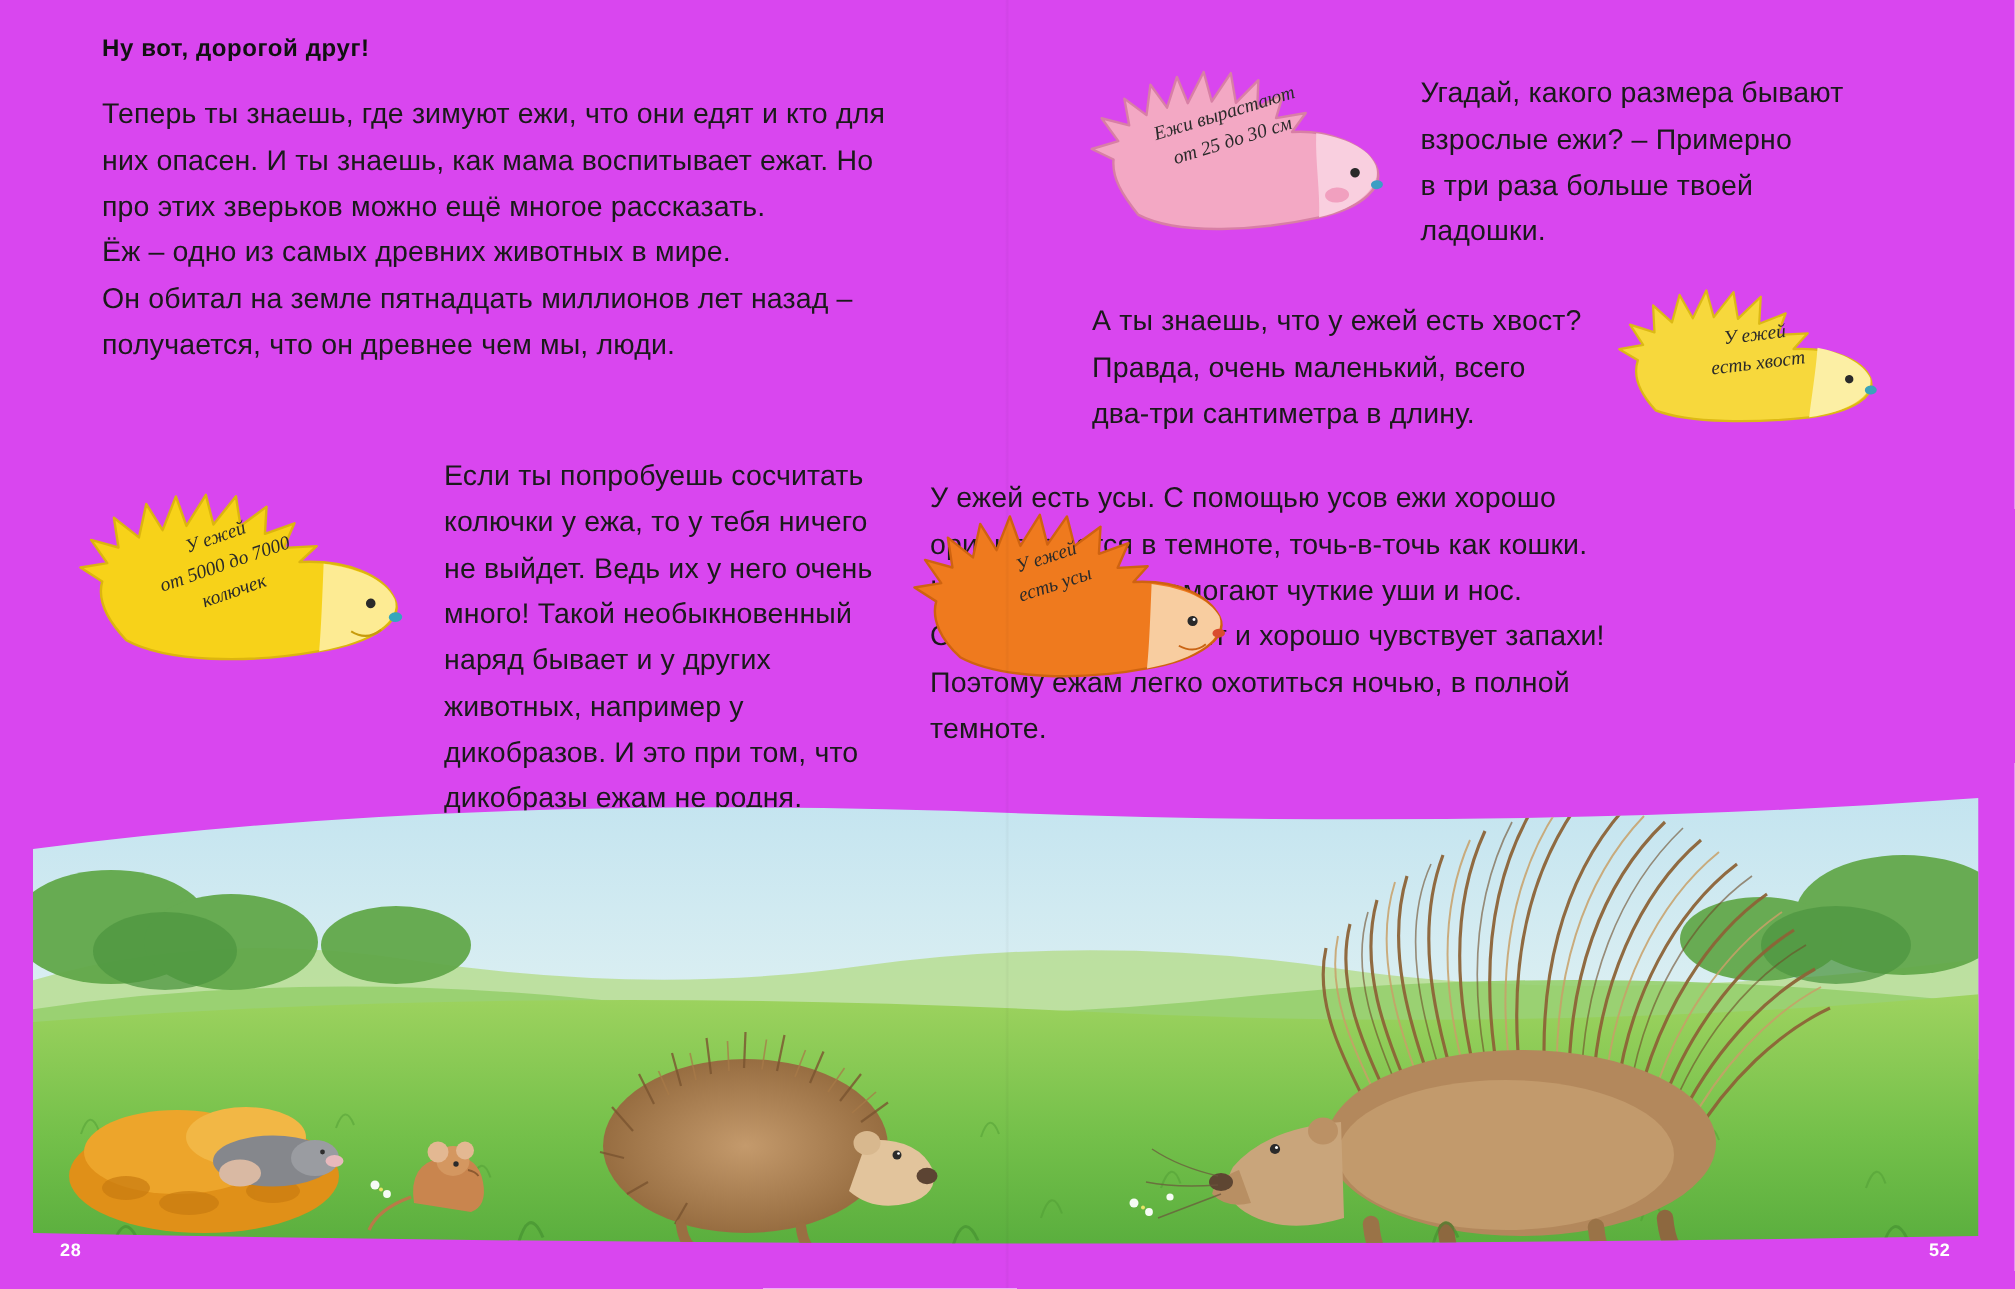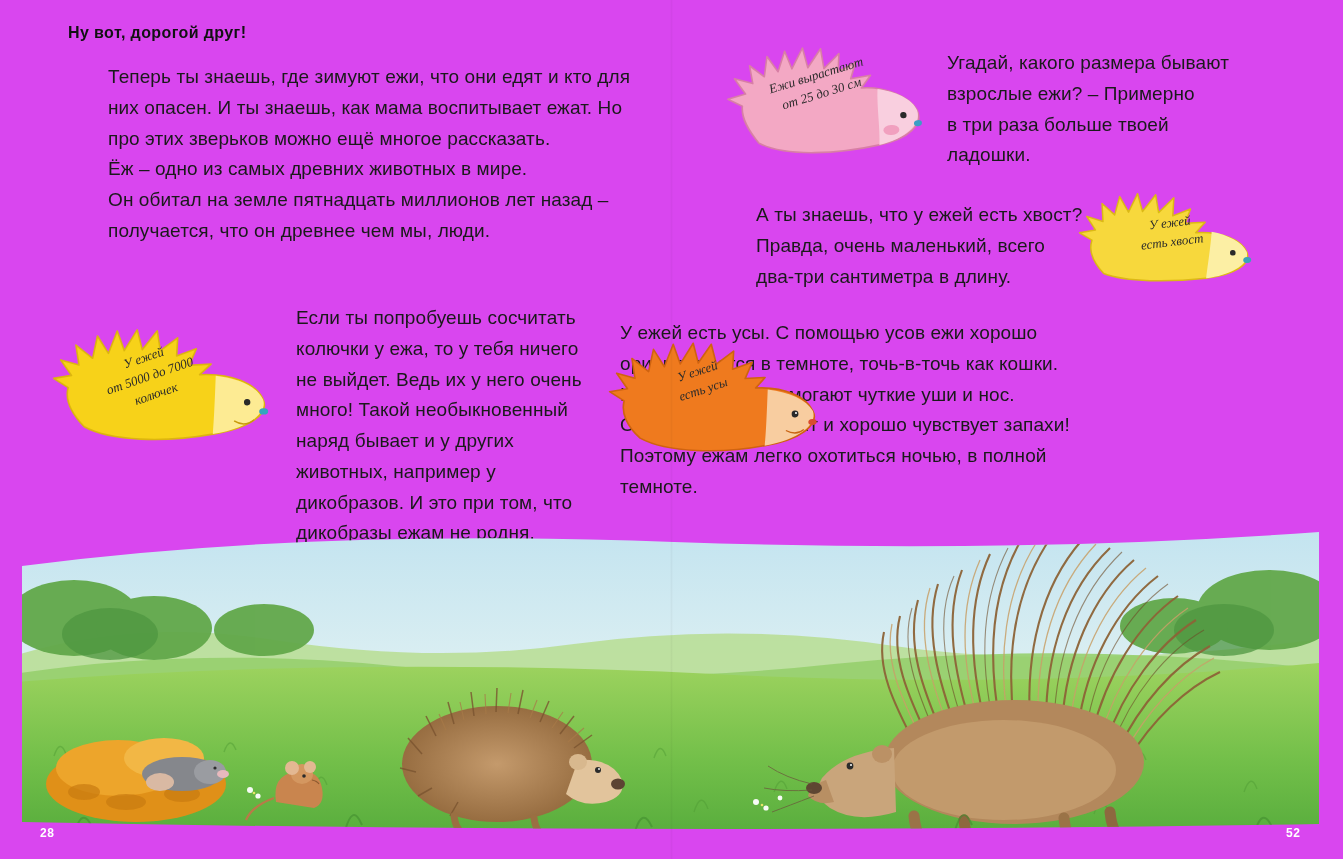--- a/index.html
+++ b/index.html
@@ -29,24 +29,24 @@
     white-space: pre-line;
   }
   .heading {
     position: absolute;
     font-weight: bold;
     font-size: 16px;
     color: #111;
     letter-spacing: 0.4px;
   }
 
-  #t-intro      { left: 68px;  top: 62px;  width: 540px; margin-left: 40px; }
+  #t-intro      { left: 68px;  top: 62px;  width: 540px; }
   #t-quills     { left: 296px; top: 303px; width: 300px; }
   #t-size       { left: 947px; top: 48px;  width: 310px; }
-  #t-tail       { left: 756px; top: 200px; width: 330px; }
+  #t-tail       { left: 728px; top: 200px; width: 330px; }
   #t-whisk      { left: 620px; top: 318px; width: 460px; }
 
   
   .hog {
     position: absolute;
   }
   .hog svg { display: block; overflow: visible; }
   .hog-label {
     position: absolute;
     font-size: 13px;

